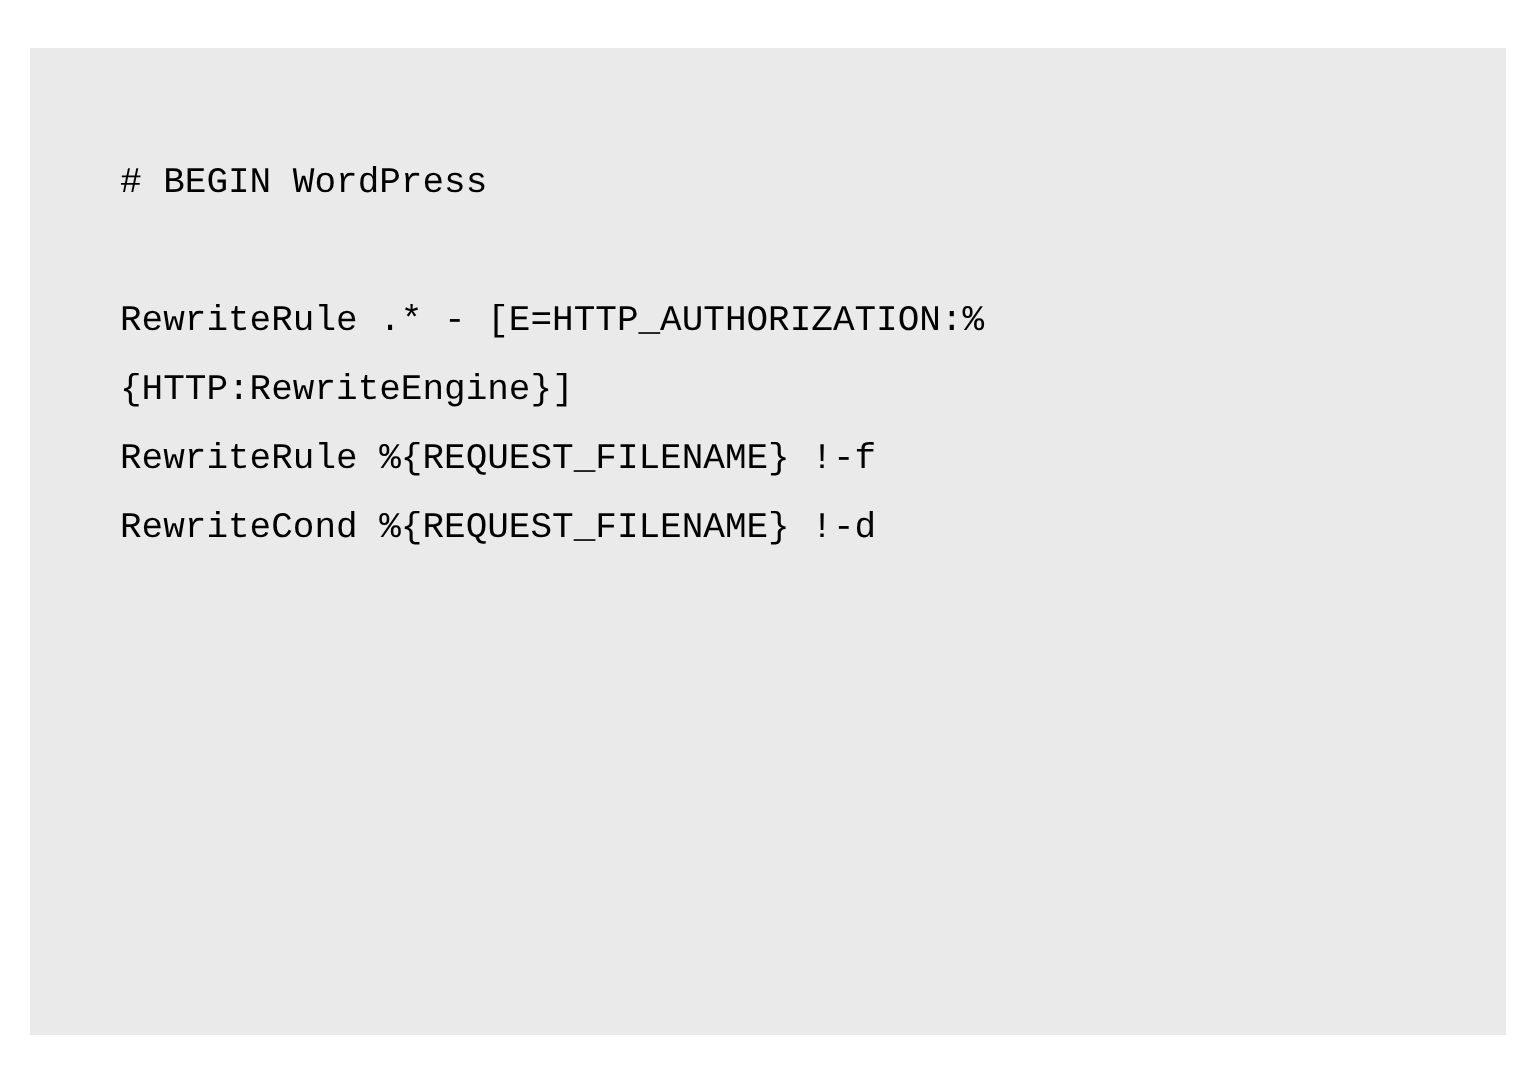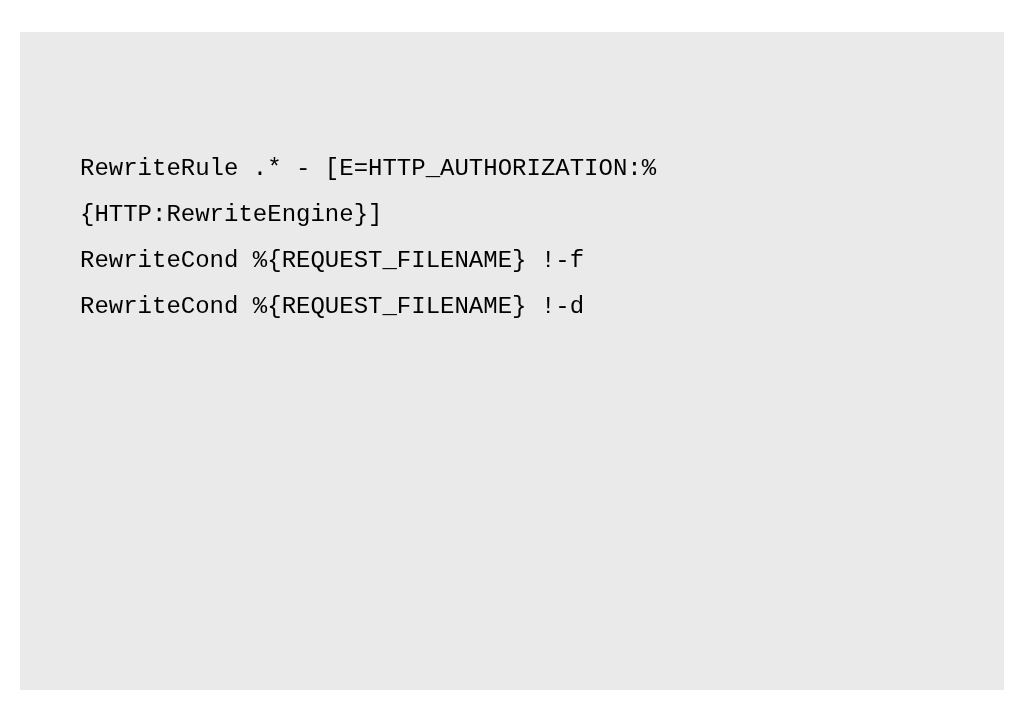--- a/index.html
+++ b/index.html
@@ -34,18 +34,19 @@
     }
     
     .code-empty {
       height: 46px;
     }
   </style>
 </head>
 <body>
 
 <div class="code-block">
+  <div class="code-line"># BEGIN WordPress</div>
   <div class="code-empty"></div>
   <div class="code-line">RewriteRule .* - [E=HTTP_AUTHORIZATION:%{HTTP:RewriteEngine}]</div>
-  <div class="code-line">RewriteCond %{REQUEST_FILENAME} !-f</div>
+  <div class="code-line">RewriteRule %{REQUEST_FILENAME} !-f</div>
   <div class="code-line">RewriteCond %{REQUEST_FILENAME} !-d</div>
   <div class="code-empty"></div>
 </div>
 
 </body></html>

